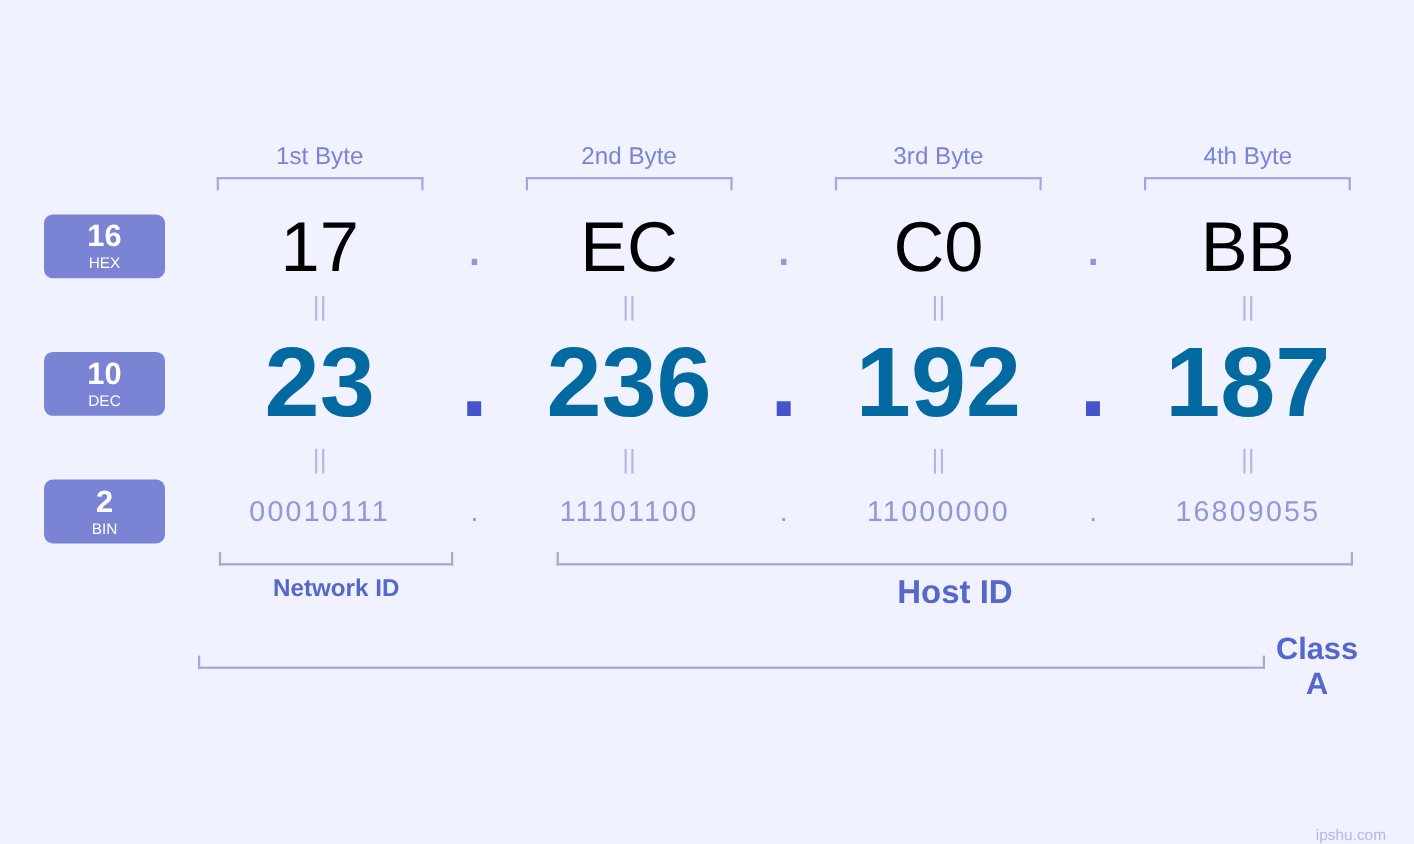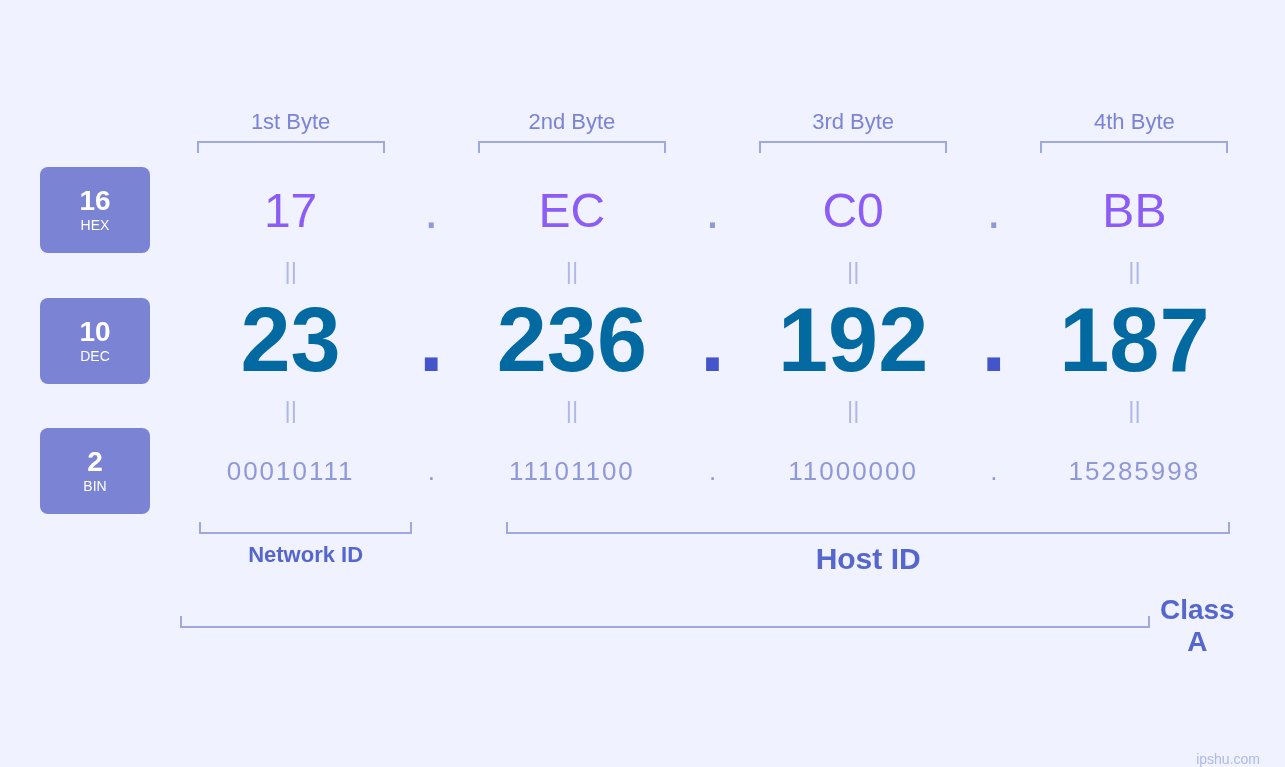--- a/index.html
+++ b/index.html
@@ -54,21 +54,21 @@
     .bracket-top {
       width: 85%;
       height: 12px;
       border-top: 2px solid #a0a8e0;
       border-left: 2px solid #a0a8e0;
       border-right: 2px solid #a0a8e0;
     }
 
     .base-badge {
       width: 110px;
-      height: 86px;
+      height: 58px;
       background-color: #7b83d4;
       border-radius: 8px;
       display: flex;
       flex-direction: column;
       align-items: center;
       justify-content: center;
       color: white;
       margin-right: 30px;
       flex-shrink: 0;
     }
@@ -79,22 +79,22 @@
       line-height: 1;
     }
 
     .base-label {
       font-size: 14px;
       font-weight: 400;
       margin-top: 2px;
     }
 
     .hex-value {
-      color: #8b5cf6;
-      font-size: 48px;
+      color: #000000;
+      font-size: 64px;
       font-weight: 400;
       text-align: center;
     }
 
     .dot-value-hex {
       color: #9099d8;
       font-size: 52px;
       font-weight: 400;
       text-align: center;
     }
@@ -328,21 +328,21 @@
     <div class="dot-col">
       <span class="dot-value-bin">.</span>
     </div>
     <div class="byte-col">
       <span class="bin-value">11000000</span>
     </div>
     <div class="dot-col">
       <span class="dot-value-bin">.</span>
     </div>
     <div class="byte-col">
-      <span class="bin-value">15285998</span>
+      <span class="bin-value">16809055</span>
     </div>
   </div>
 
   <div class="row" style="margin-top:8px; align-items:flex-start;">
     <div class="col-spacer"></div>
 
     <div style="flex:1; display:flex; flex-direction:column; align-items:center;">
       <div style="width:85%; height:12px; border-bottom:2px solid #a0a8e0; border-left:2px solid #a0a8e0; border-right:2px solid #a0a8e0;"></div>
       <span class="network-id-label">Network ID</span>
     </div>

